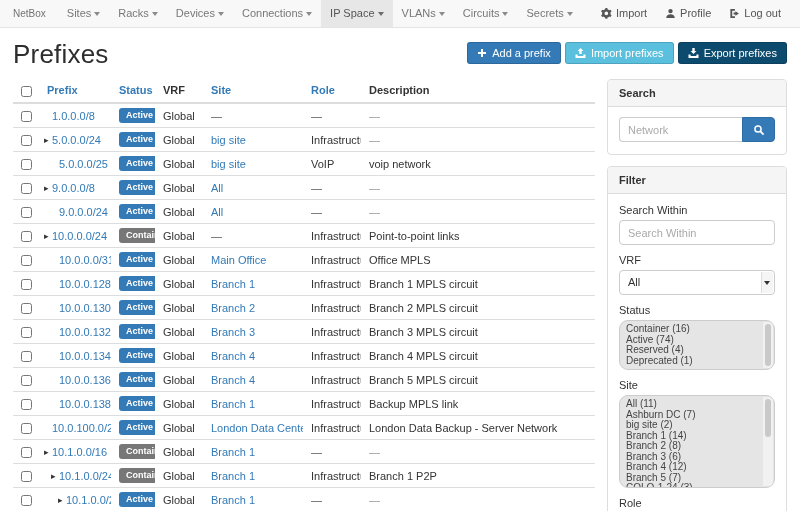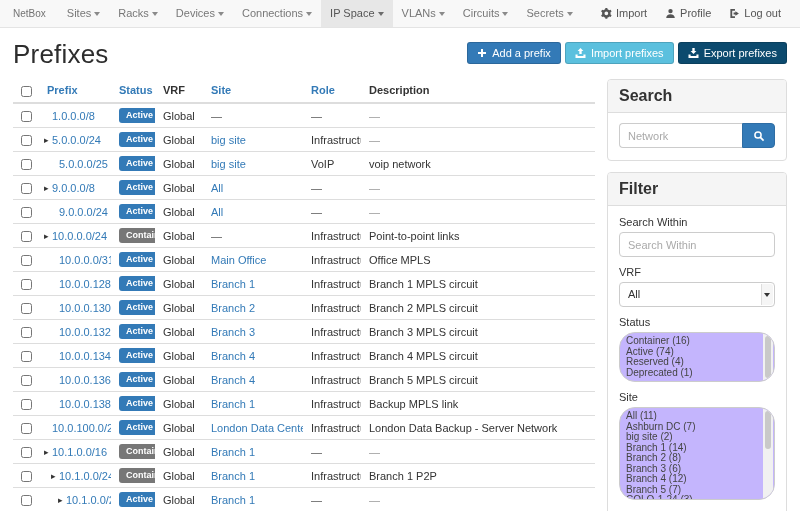--- a/index.html
+++ b/index.html
@@ -64,21 +64,21 @@
     display:inline-block; color:#fff; font-size:9px; font-weight:700;
     padding:2px 7px 3px 7px; border-radius:3px; line-height:10px;
   }
   .dash { color:#555; }
   .muted { color:#999; }
 
   
   .panel { border:1px solid #ddd; border-radius:4px; margin-bottom:11px; background:#fff; }
   .panel-heading {
     background:#f5f5f5; border-bottom:1px solid #ddd; border-radius:3px 3px 0 0;
-    padding:7px 11px; font-size:16px; font-weight:700; color:#333;
+    padding:7px 11px; font-size:11px; font-weight:700; color:#333;
   }
   .panel-body { padding:10px 11px 12px 11px; }
   .input-group { display:flex; }
   .form-input {
     width:100%; height:25px; border:1px solid #ccc; border-radius:4px; padding:0 8px;
     font-size:11px; color:#555; font-family:inherit; min-width:0; background:#fff;
   }
   .form-input::placeholder { color:#aaa; }
   .input-group .form-input { border-radius:4px 0 0 4px; border-right:none; }
   .search-btn {
@@ -95,21 +95,21 @@
   .select-control {
     position:absolute; top:1px; right:1px; bottom:1px; width:12px;
     background:#f5f5f5; border-left:1px solid #ddd; border-radius:0 3px 3px 0;
   }
   .select-control .dn {
     position:absolute; left:2px; top:9px; width:0; height:0;
     border-left:3.5px solid transparent; border-right:3.5px solid transparent; border-top:4px solid #333;
   }
 
   .multi {
-    position:relative; border:1px solid #ccc; border-radius:16px; background:#c4b5fd;
+    position:relative; border:1px solid #ccc; border-radius:9px; background:#e5e5e5;
     padding:3px 16px 0 6px; overflow:hidden;
   }
   .multi .opt { font-size:10px; line-height:10.5px; color:#444; white-space:nowrap; overflow:hidden; }
   .multi.status-list { height:50px; }
   .multi.site-list { height:93px; }
   .msb-track {
     position:absolute; top:1px; right:1px; bottom:1px; width:10px;
     background:#f1f1f1; border-radius:0 3px 3px 0;
   }
   .msb-thumb { position:absolute; right:2.5px; width:6px; background:#c9c9c9; border-radius:3px; top:2px; }

